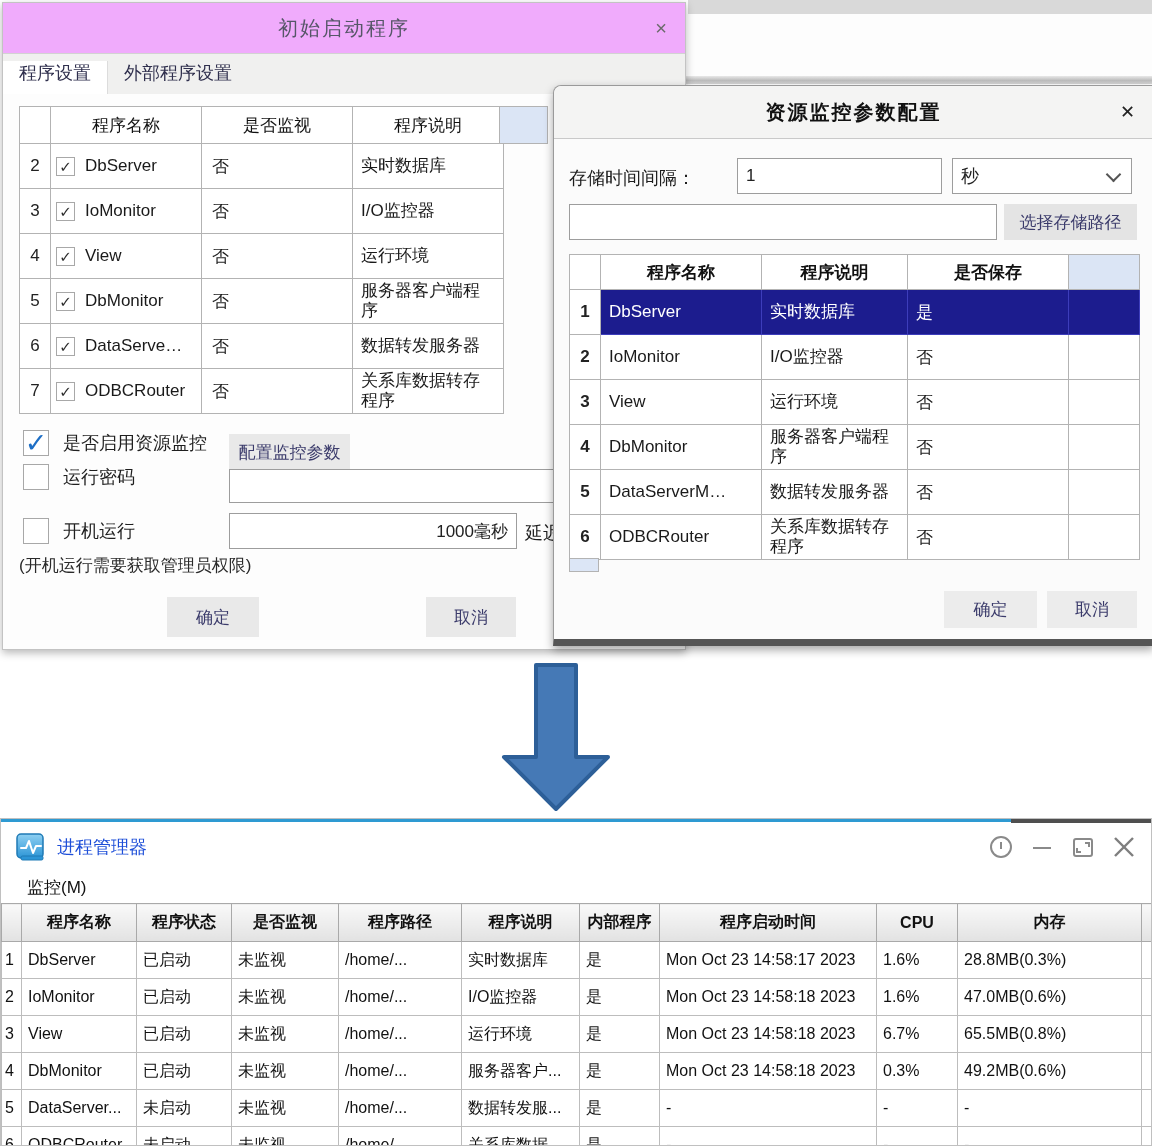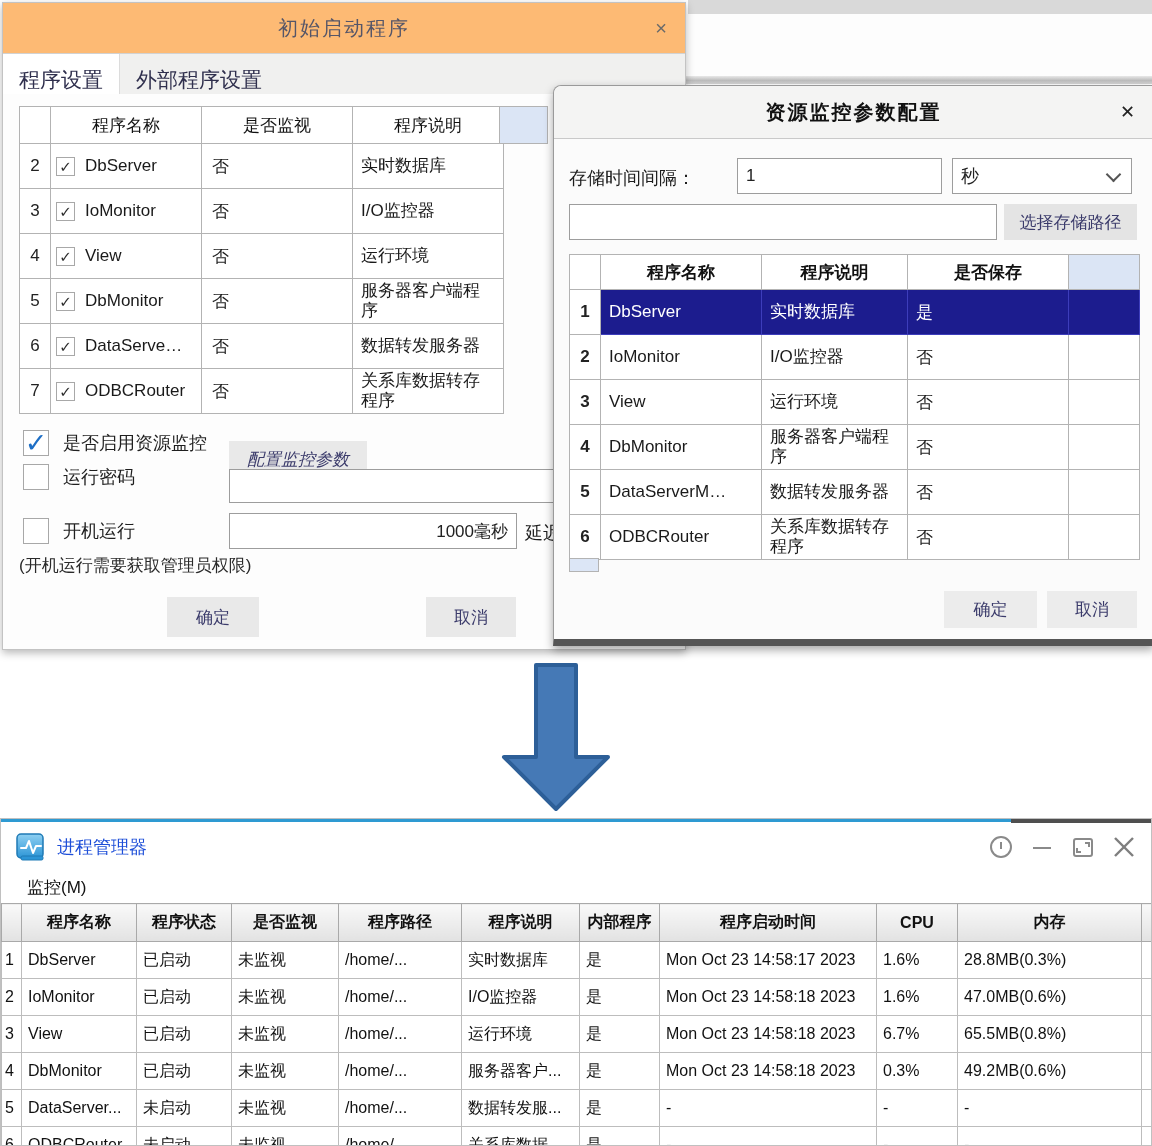--- a/index.html
+++ b/index.html
@@ -11,55 +11,55 @@
   }
   
   .bgwin-strip{position:absolute;left:688px;top:0;width:464px;height:14px;background:#d9d9d9;}
   .bgwin-body{position:absolute;left:688px;top:14px;width:464px;height:62px;background:#fdfdfd;}
   .bgwin-divider{position:absolute;left:684px;top:76px;width:468px;height:8px;
     background:linear-gradient(#e8e8e8,#bdbdbd 55%,#d6d6d6);}
   
   .dialog{position:absolute;background:#fafafa;border:1px solid #c3c3c3;
     box-shadow:0 3px 8px rgba(0,0,0,.28);}
   .titlebar{position:relative;display:flex;align-items:center;justify-content:center;
-    background:#fdba74;border-bottom:1px solid #d2d2d2;}
+    background:#f0abfc;border-bottom:1px solid #d2d2d2;}
   .close-x{position:absolute;right:18px;top:50%;transform:translateY(-50%);
     color:#6a6a6a;font-size:20px;line-height:1;cursor:default;}
   .btn{display:flex;align-items:center;justify-content:center;
     background:#e9e9e9;color:#3b3b6b;font-size:17px;cursor:default;}
   .cb{background:#fff;border:1px solid #a8a8a8;display:flex;align-items:center;justify-content:center;}
   .cb-small{width:17px;height:17px;font-size:15px;color:#2d2d2d;line-height:1;margin-right:10px;flex:0 0 auto;}
   .cb-big{width:24px;height:24px;font-size:27px;font-weight:bold;color:#1e6fc6;line-height:18px;overflow:visible;}
   .field{background:#fff;border:1px solid #9d9d9d;font-size:17px;color:#222;
     font-family:"Liberation Sans","DejaVu Sans",sans-serif;box-sizing:border-box;padding:0 8px;}
   
   #dialog1{left:2px;top:2px;width:682px;height:646px;}
   #dialog1 .titlebar{height:50px;}
   #dialog1 .title{font-size:20px;color:#565668;letter-spacing:2px;}
   .tabbar{position:absolute;left:0;top:51px;width:100%;height:40px;background:#f0f0ef;
     border-bottom:1px solid #e3e3e3;display:flex;}
-  .tab{height:40px;display:flex;align-items:flex-end;padding:0 16px;
-    font-size:21px;color:#2f2f4d;}
+  .tab{height:40px;display:flex;align-items:flex-start;padding:0 16px;
+    font-size:18px;color:#2f2f4d;margin-top:7px;}
   .tab.active{background:#ffffff;border-right:1px solid #dcdcdc;}
   #dialog1 .content{position:absolute;left:0;top:91px;width:100%;height:555px;background:#fdfdfd;}
   table.dlg{border-collapse:collapse;table-layout:fixed;background:#fff;font-size:17px;}
   table.dlg th,table.dlg td{border:1px solid #b3b3b3;overflow:hidden;padding:0;}
   table.dlg th{font-weight:500;height:36px;background:#fff;color:#111;}
   #d1table{position:absolute;left:16px;top:12px;width:480px;}
   #d1table td{height:44px;}
   #d1table td.num{width:30px;text-align:center;color:#222;}
   #d1table td.namec{width:150px;}
   #d1table td.mon{width:150px;padding-left:10px;}
   #d1table td.desc{width:150px;padding-left:8px;padding-right:20px;line-height:20px;}
   .namewrap{display:flex;align-items:center;padding-left:5px;}
   .hdr-extra{position:absolute;left:496px;top:12px;width:49px;height:38px;
     background:#dbe5f5;border:1px solid #b3b3b3;box-sizing:border-box;}
   .optrow{position:absolute;display:flex;align-items:center;}
   .optlabel{font-size:18px;color:#1f1f1f;margin-left:14px;text-align:center;}
-  #cfg-btn{position:absolute;left:226px;top:347px;width:138px;height:36px;font-style:italic;}
+  #cfg-btn{position:absolute;left:226px;top:340px;width:121px;height:36px;}
   #pwd-input{position:absolute;left:226px;top:375px;width:457px;height:34px;}
   #boot-input{position:absolute;left:226px;top:419px;width:288px;height:36px;text-align:right;}
   #boot-suffix{position:absolute;left:522px;top:427px;font-size:18px;color:#1f1f1f;white-space:nowrap;}
   #admin-note{position:absolute;left:16px;top:460px;font-size:17px;color:#2a2a2a;}
   #d1-ok{position:absolute;left:164px;top:503px;width:92px;height:40px;}
   #d1-cancel{position:absolute;left:423px;top:503px;width:90px;height:40px;}
   
   #dialog2{left:553px;top:85px;width:599px;height:553px;z-index:5;
     border-radius:8px 0 0 0;border:1px solid #9a9a9a;border-bottom:7px solid #555;
     box-shadow:0 4px 10px rgba(0,0,0,.35);background:#fbfbfb;}

